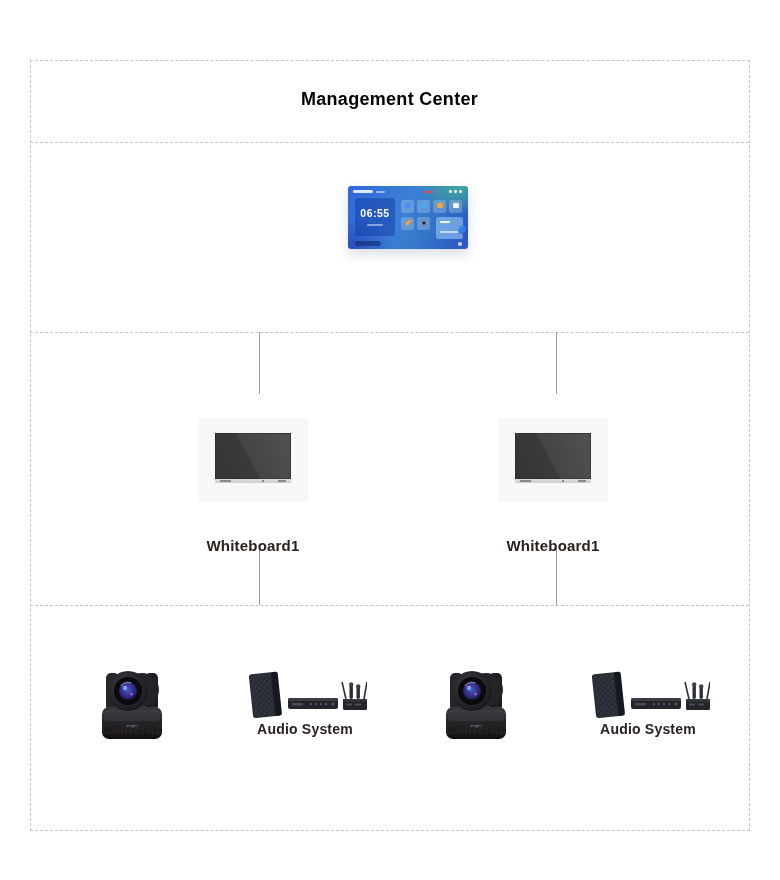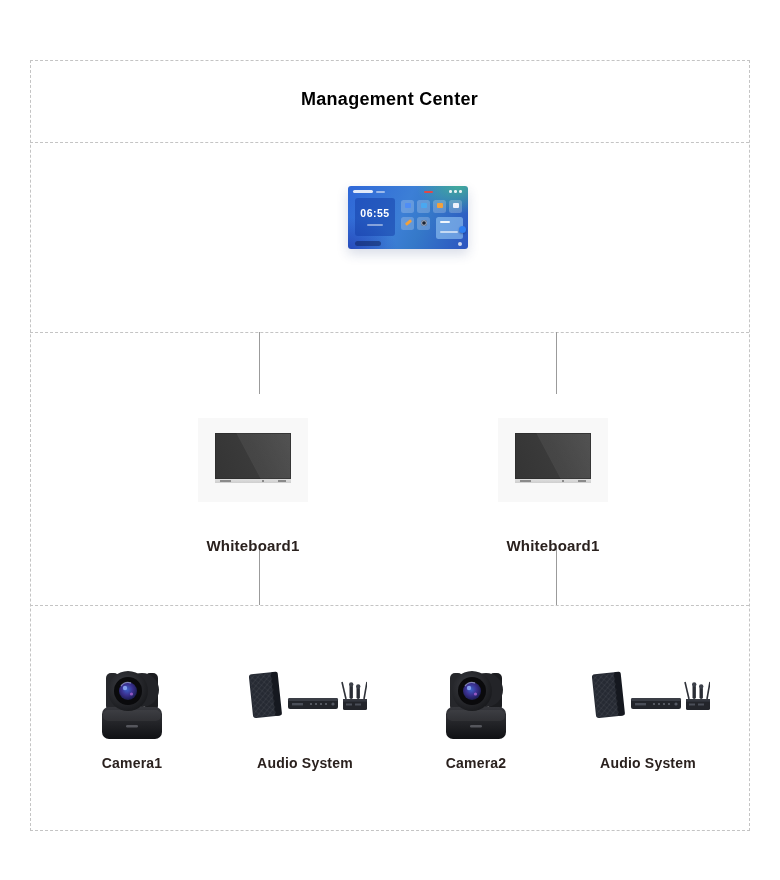--- a/index.html
+++ b/index.html
@@ -9,21 +9,21 @@
   }
   
   .outer-border{position:absolute;left:30px;top:60px;width:718px;height:769px;border:1px dashed #c4c4c4;}
   .h-divider{position:absolute;left:30px;width:719px;height:0;border-top:1px dashed #c4c4c4;}
   
   .title{position:absolute;left:30px;top:89px;width:719px;text-align:center;
     font-size:18px;font-weight:700;letter-spacing:.3px;color:#000000;}
   .label{position:absolute;text-align:center;font-weight:700;color:#2a211e;letter-spacing:.2px;}
   .meeting-label{left:288px;top:274px;width:240px;font-size:14.5px;}
   .wb-label{top:517px;width:150px;font-size:15px;margin-top:20px;}
-  .dev-label{top:755px;width:160px;font-size:14px;}
+  .dev-label{top:721px;width:160px;font-size:14px;}
   
   .connector{position:absolute;width:0;border-left:1px solid #9b9b9b;}
   
   .screen{
     position:absolute;left:348px;top:186px;width:120px;height:63px;border-radius:3px;overflow:hidden;
     background:
       radial-gradient(60px 40px at 92% 0%, rgba(70,190,140,.75), rgba(70,190,140,0) 70%),
       radial-gradient(70px 45px at 0% 100%, rgba(30,50,170,.6), rgba(30,50,170,0) 70%),
       linear-gradient(115deg,#2f67d8 0%,#3c7fd6 45%,#3579c9 62%,#2b54c0 100%);
     box-shadow:0 5px 12px rgba(40,60,120,.18);

